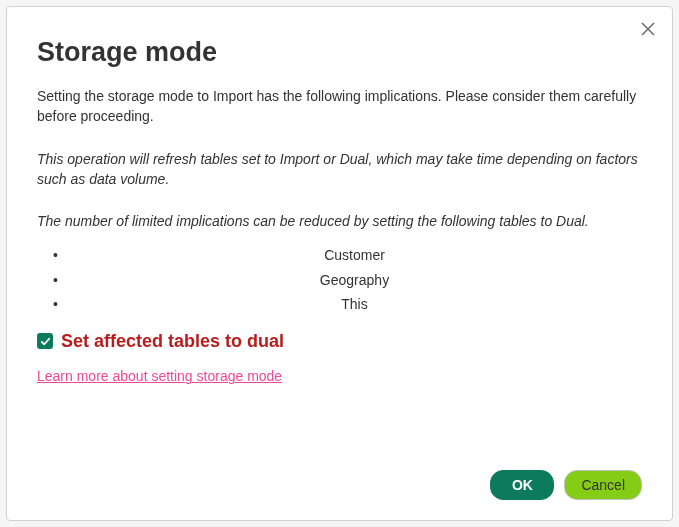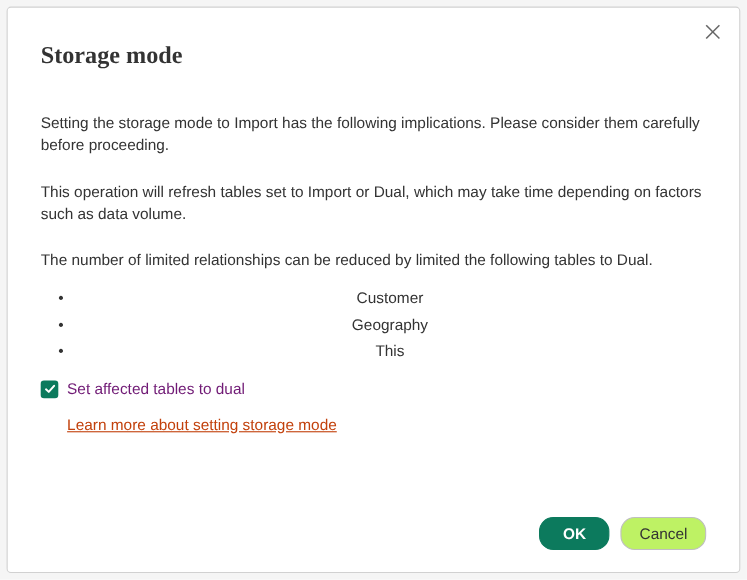--- a/index.html
+++ b/index.html
@@ -37,39 +37,38 @@
       color: #666;
       display: flex;
       align-items: center;
       justify-content: center;
     }
     .close-btn svg {
       width: 14px;
       height: 14px;
     }
     .dialog-title {
-      font-size: 22px;
+      font-size: 27px;
       font-weight: 600;
       color: #333;
       margin-bottom: 18px;
       margin-top: 8px;
-      font-family: Liberation Serif, serif;
     }
     .dialog-body {
       flex: 1;
       font-size: 14px;
       color: #333;
       line-height: 1.45;
     }
     .para {
       margin-bottom: 14px;
-      margin-top: 20px;
     }
     .spacer-para {
       margin-top: 22px;
+      font-style: italic;
     }
     .table-list {
       list-style: none;
       margin: 2px 0 14px 16px;
       text-align: center;
     }
     .table-list li {
       position: relative;
       padding-left: 14px;
       margin-bottom: 4px;
@@ -97,30 +96,30 @@
       justify-content: center;
       cursor: pointer;
       flex-shrink: 0;
     }
     .checkbox svg {
       width: 11px;
       height: 11px;
       color: #fff;
     }
     .checkbox-label {
-      font-size: 14px;
-      color: #701a75;
+      font-size: 18px;
+      color: #b91c1c;
+      font-weight: bold;
     }
     .link {
-      color: #c2410c;
+      color: #ec4899;
       text-decoration: underline;
       font-size: 14px;
       cursor: pointer;
       display: inline-block;
-      margin-left: 24px;
     }
     .dialog-footer {
       display: flex;
       justify-content: flex-end;
       gap: 10px;
       margin-top: 20px;
     }
     .btn {
       min-width: 64px;
       height: 30px;
@@ -133,21 +132,21 @@
       align-items: center;
       justify-content: center;
     }
     .btn-primary {
       background: #0c7a5d;
       color: #fff;
       border: 1px solid #0c7a5d;
       font-weight: 600;
     }
     .btn-secondary {
-      background: #bef264;
+      background: #84cc16;
       color: #333;
       border: 1px solid #bfbfbf;
     }
   </style>
 </head>
 <body>
 
 <div class="dialog">
 
   <div class="close-btn">
@@ -160,21 +159,21 @@
   <h1 class="dialog-title">Storage mode</h1>
 
   <div class="dialog-body">
 
     <p class="para">Setting the storage mode to Import has the following implications. Please consider them carefully before proceeding.</p>
 
 
     <p class="para spacer-para">This operation will refresh tables set to Import or Dual, which may take time depending on factors such as data volume.</p>
 
 
-    <p class="para spacer-para">The number of limited relationships can be reduced by limited the following tables to Dual.</p>
+    <p class="para spacer-para">The number of limited implications can be reduced by setting the following tables to Dual.</p>
 
     <ul class="table-list">
       <li>Customer</li>
       <li>Geography</li>
       <li>This</li>
     </ul>
 
     <div class="checkbox-row">
       <div class="checkbox">
         <svg viewBox="0 0 12 12" fill="none" stroke="currentColor" stroke-width="2" stroke-linecap="round" stroke-linejoin="round">

